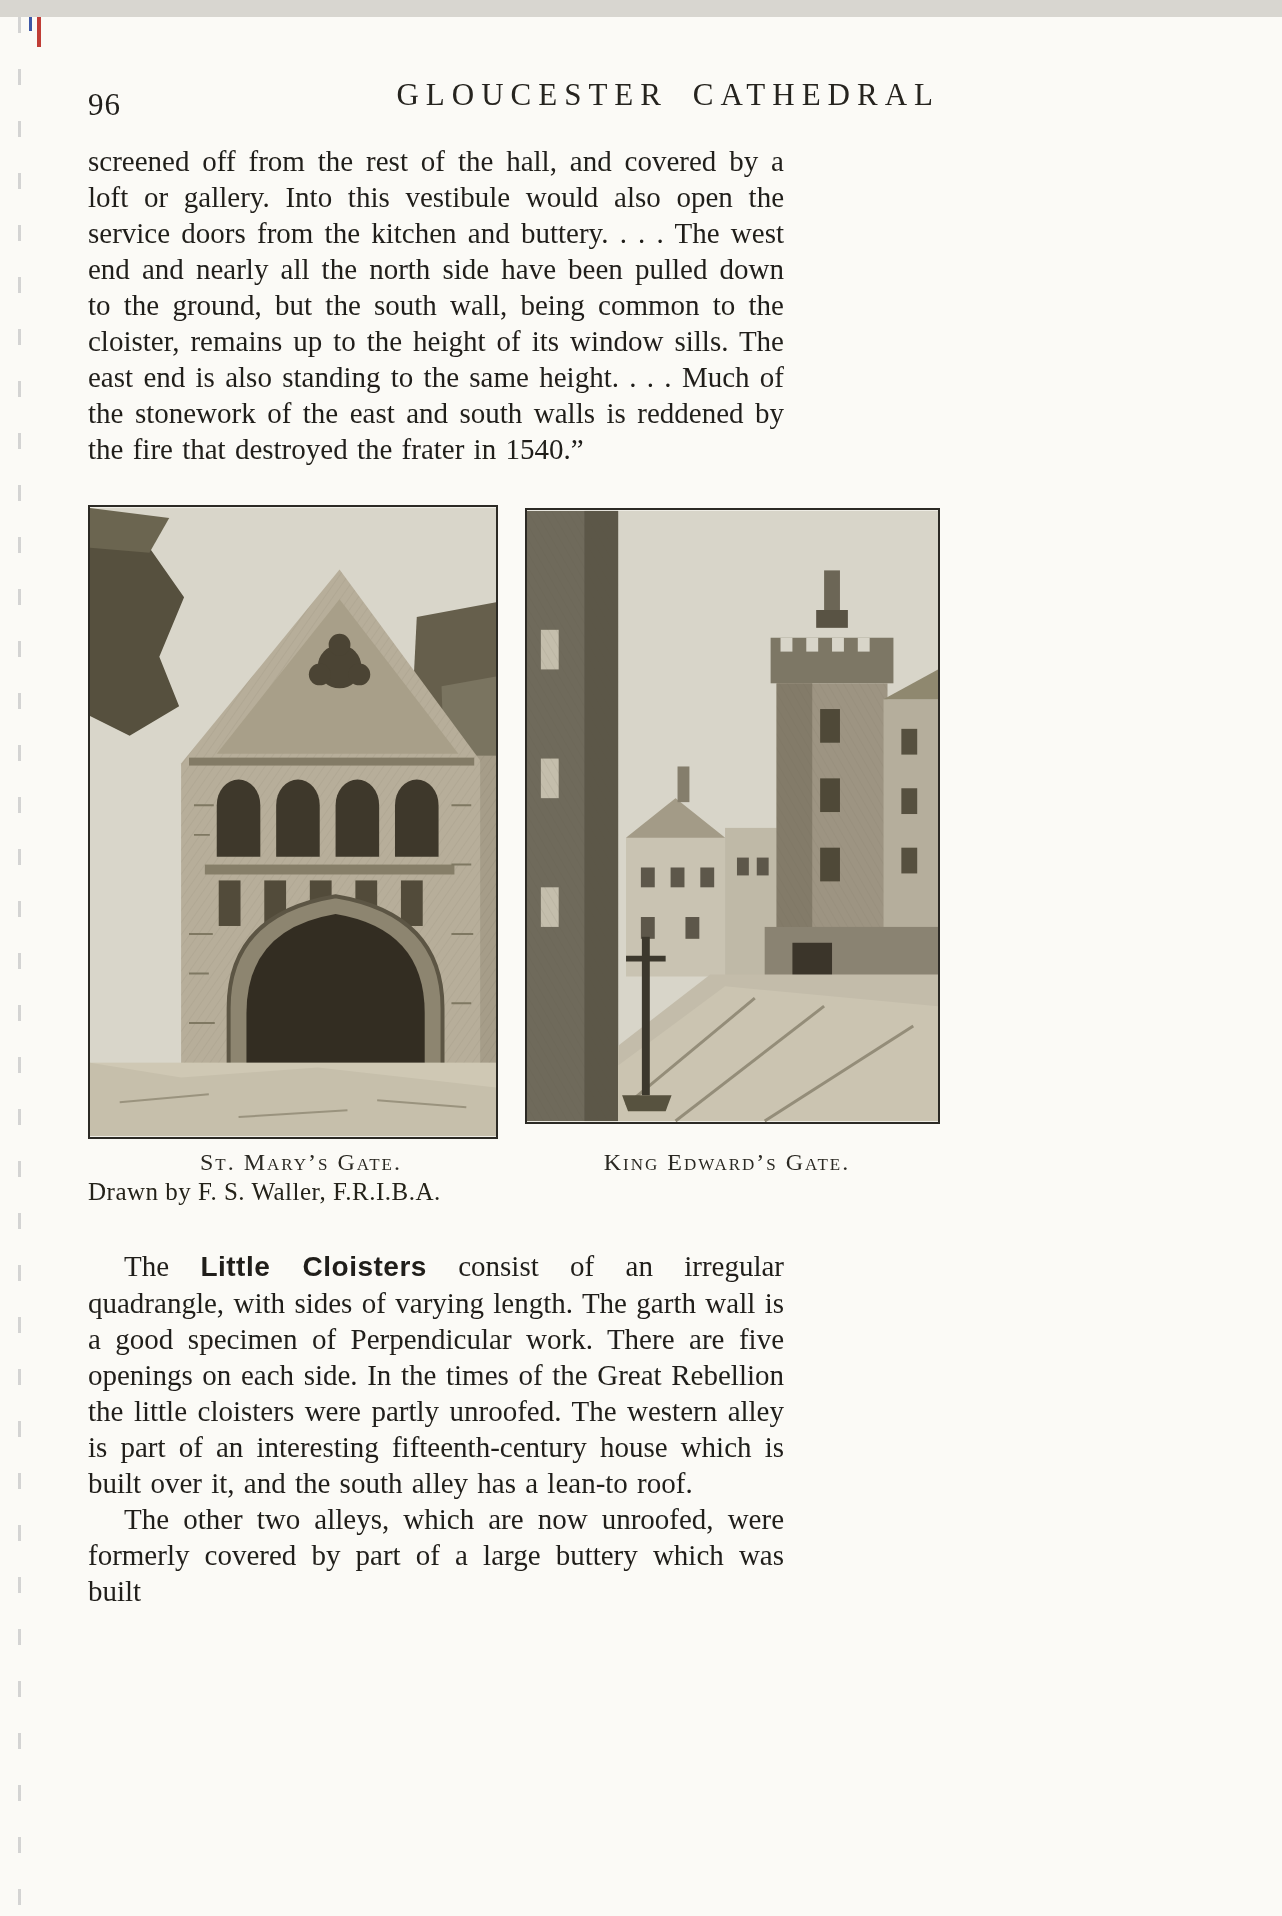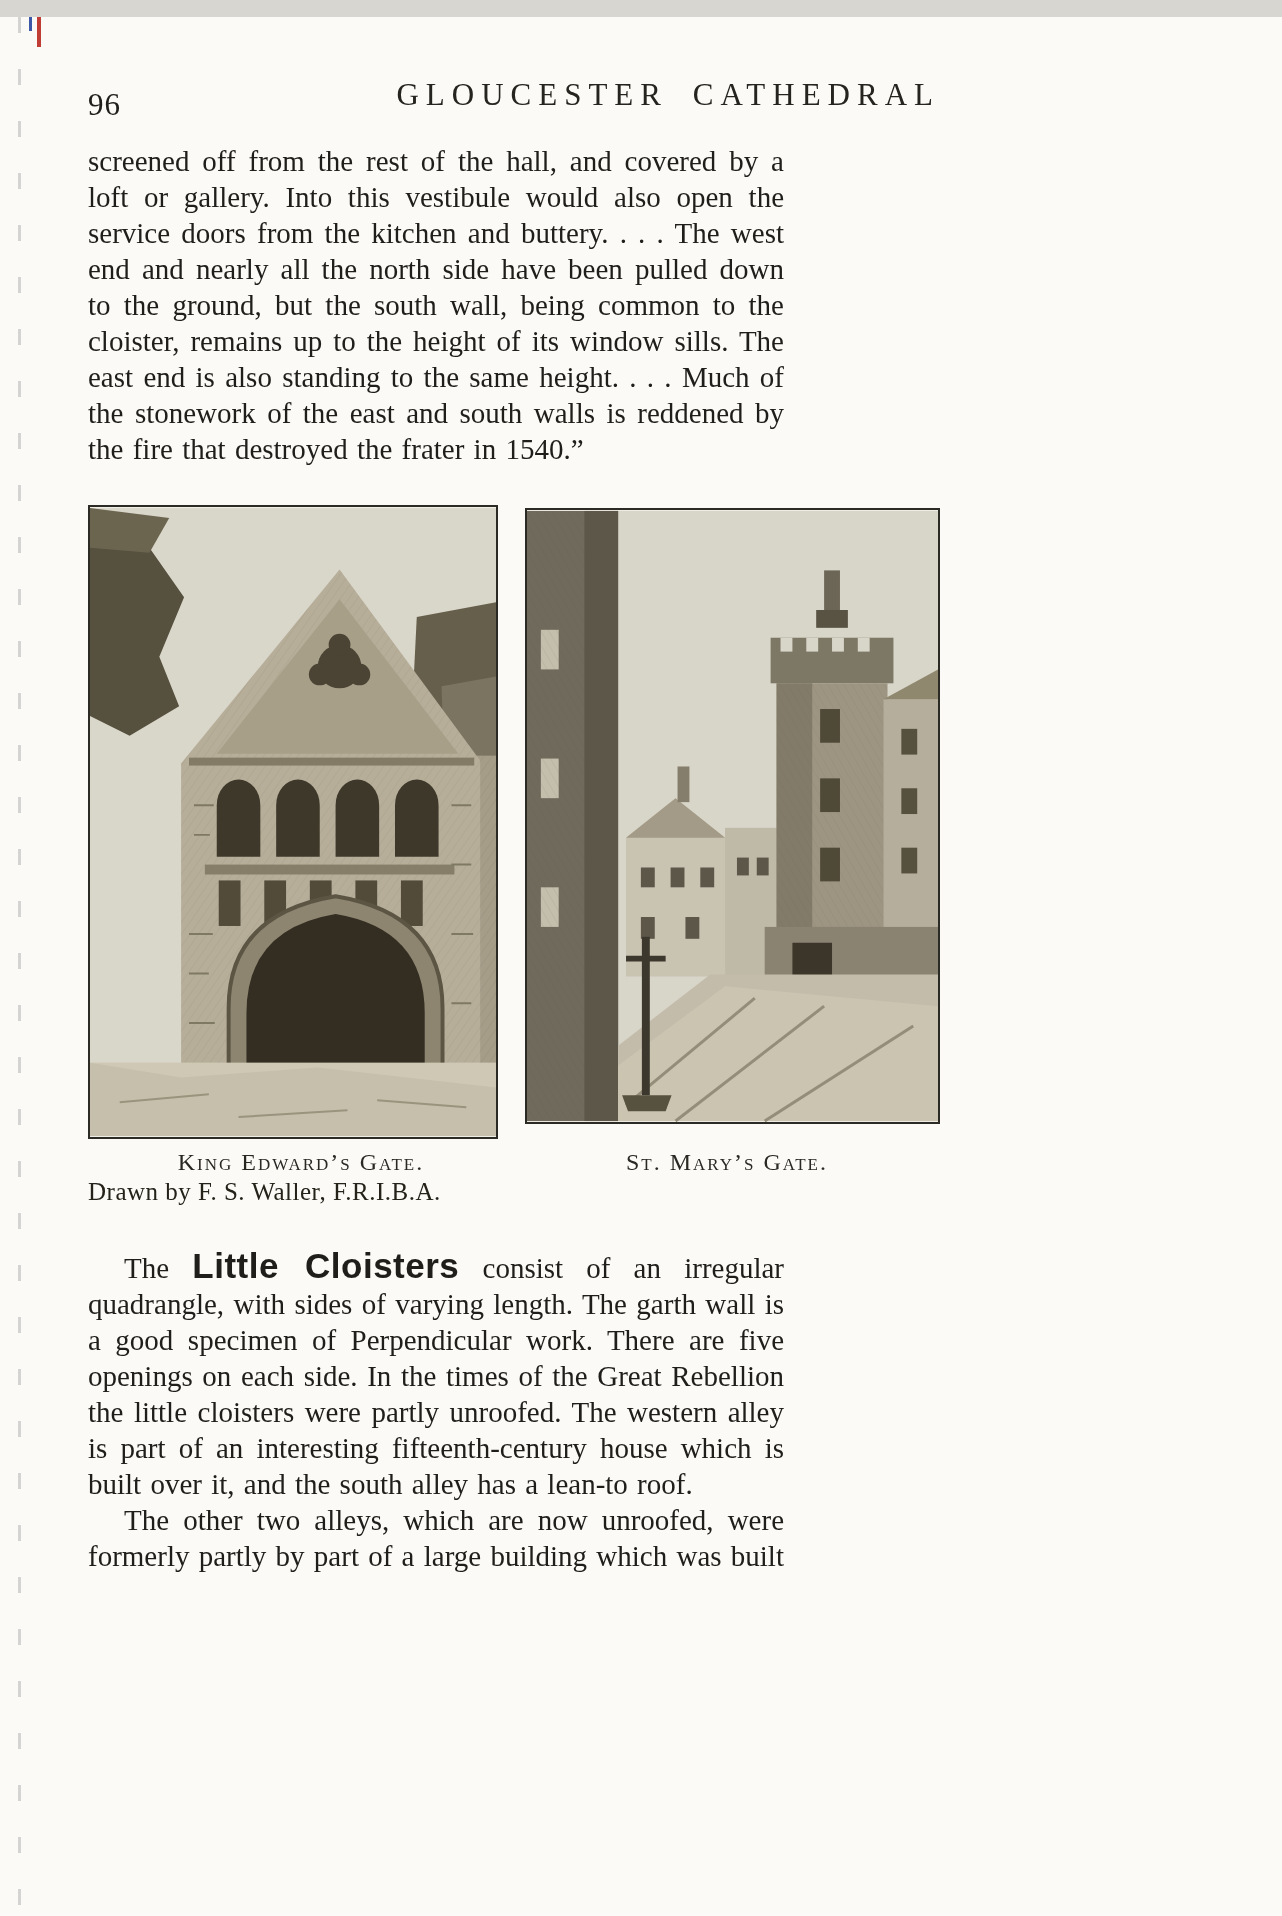--- a/index.html
+++ b/index.html
@@ -44,21 +44,21 @@
   }
   .text-col { position: absolute; top: 126px; left: 88px; width: 696px; }
   .para {
     font-size: 29px; line-height: 36px;
     text-align: justify; margin: 0;
     word-spacing: 2px;
   }
   .para.indent { text-indent: 36px; }
   .bold-term {
     font-family: "Liberation Sans", sans-serif;
-    font-weight: 700; font-size: 35px; letter-spacing: 0.5px;
+    font-weight: 700; font-size: 28px; letter-spacing: 0.5px;
   }
   .figures-row {
     margin-top: 38px;
     display: flex; justify-content: space-between; align-items: flex-start;
     width: 852px;
   }
   .fig { margin: 0; padding: 0; background: #efede5; }
   .fig-left  { width: 410px; height: 634px; border: 2px solid #2c2a25; }
   .fig-right { width: 415px; height: 616px; border: 2px solid #2c2a25; margin-top: 3px; }
   .fig svg { display: block; width: 100%; height: 100%; }
@@ -236,30 +236,30 @@
           <rect x="116" y="430" width="8" height="160" fill="#3c382d"></rect>
           <path d="M96,590 L146,590 140,606 102,606 Z" fill="#57523f"></path>
           <line x1="100" y1="452" x2="140" y2="452" stroke="#3c382d" stroke-width="6"></line>
         </svg>
       </figure>
 
     </div>
 
     <div class="captions-row">
       <div class="caption-cell">
+        <span class="caption">St. Mary’s Gate.</span>
+      </div>
+      <div class="caption-cell">
         <span class="caption">King Edward’s Gate.</span>
       </div>
-      <div class="caption-cell">
-        <span class="caption">St. Mary’s Gate.</span>
-      </div>
     </div>
 
     <div class="credit">Drawn by F. S. Waller, F.R.I.B.A.</div>
 
     <p class="para indent para-block-2"><span>The </span><span class="bold-term">Little Cloisters</span><span> consist of an irregular quadrangle, with sides of varying length. The garth wall is a good specimen of Perpendicular work. There are five openings on each side. In the times of the Great Rebellion the little cloisters were partly unroofed. The western alley is part of an interesting fifteenth-century house which is built over it, and the south alley has a lean-to roof.</span></p>
 
-    <p class="para indent">The other two alleys, which are now unroofed, were formerly partly by part of a large building which was built</p>
+    <p class="para indent">The other two alleys, which are now unroofed, were formerly covered by part of a large buttery which was built</p>
 
   </main>
 
   <div class="bottom-line"></div>
 
 </div>
 
 </body></html>

